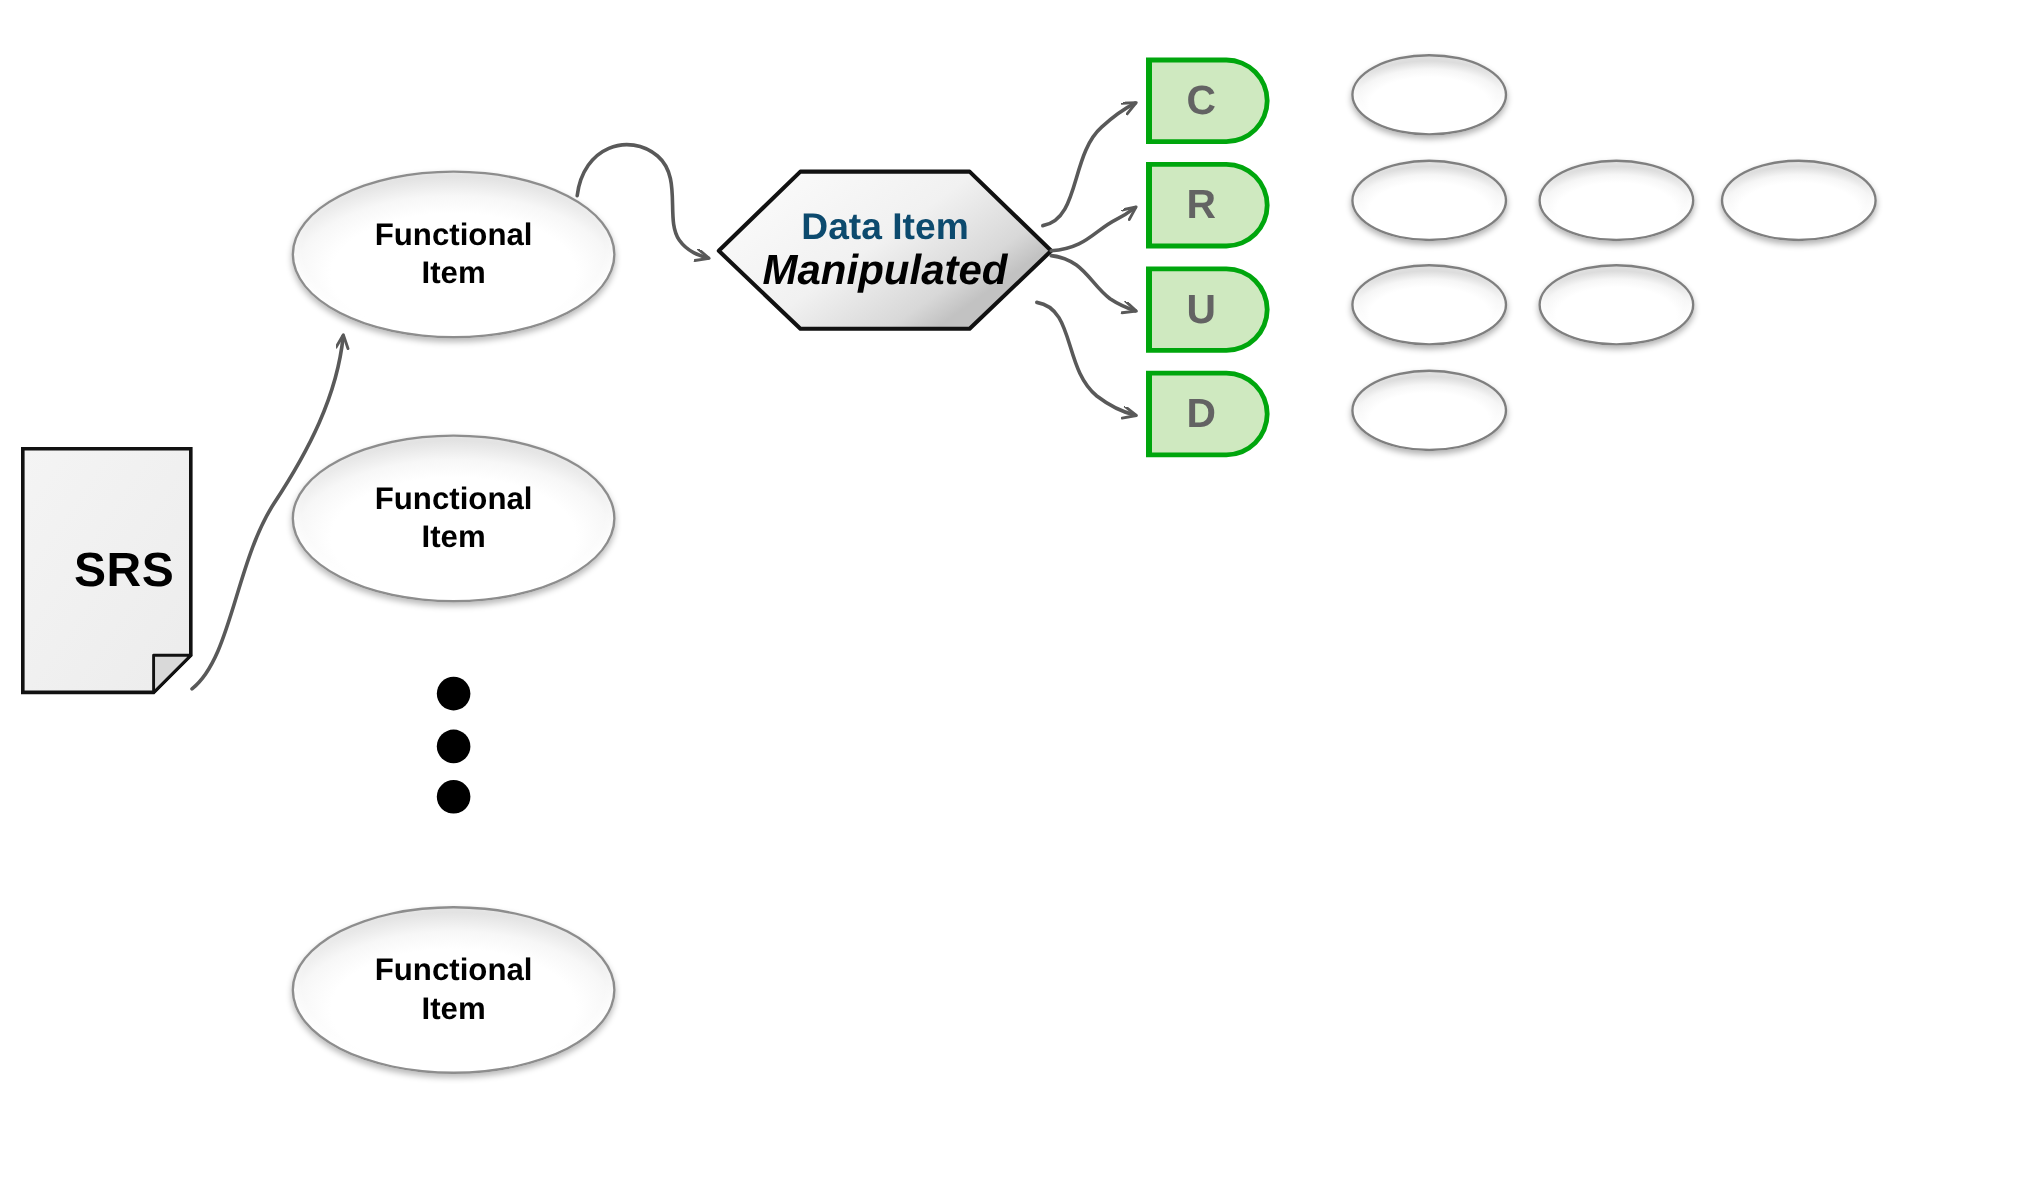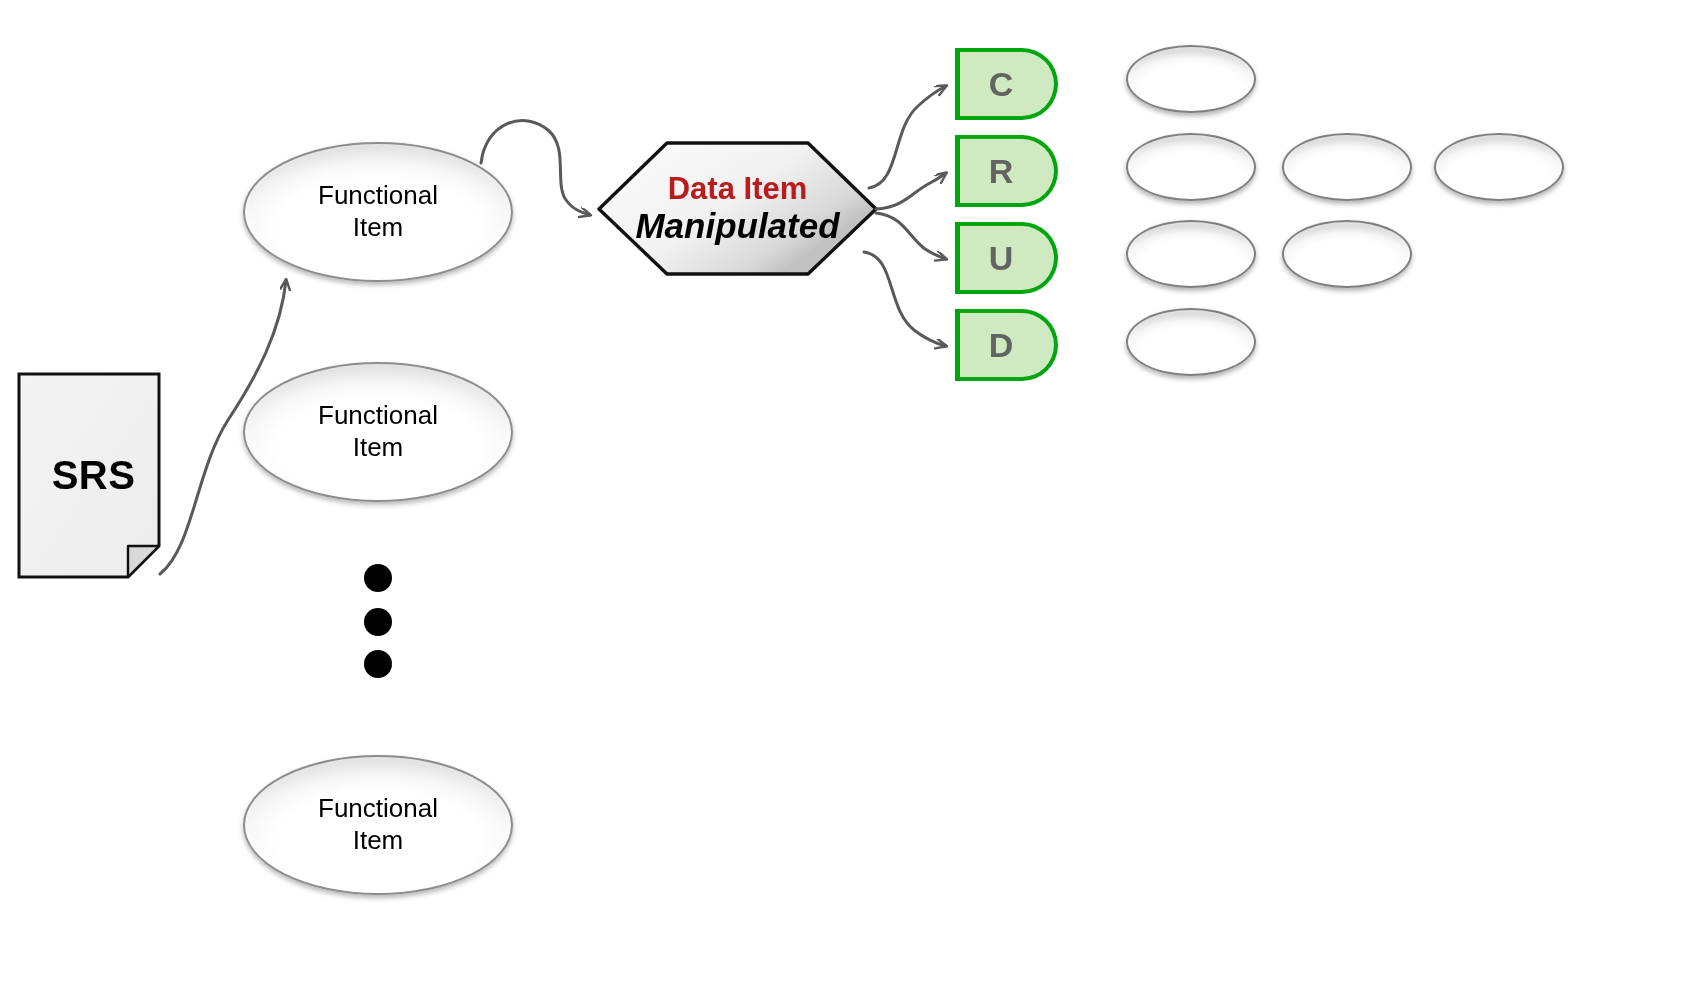--- a/index.html
+++ b/index.html
@@ -5,35 +5,35 @@
   html,body{margin:0;padding:0;background:#ffffff;}
   body{width:1686px;height:1000px;position:relative;overflow:hidden;
        font-family:"Liberation Sans","DejaVu Sans",sans-serif;}
   #stage{position:absolute;left:0;top:0;width:1686px;height:1000px;}
   .layer{position:absolute;left:0;top:0;width:1686px;height:1000px;}
   svg.layer{pointer-events:none;}
   .node{position:absolute;display:flex;align-items:center;justify-content:center;
         text-align:center;box-sizing:border-box;}
 
   
-  .srs{left:22px;top:373px;width:143px;height:205px;}
+  .srs{left:32px;top:373px;width:143px;height:205px;}
   .srs .srs-label{position:relative;z-index:3;font-size:40px;font-weight:bold;color:#000;
                   letter-spacing:0.5px;}
 
   
   .fi{width:270px;height:140px;border-radius:50%;
       background:radial-gradient(ellipse 62% 60% at 50% 62%, #ffffff 0%, #ffffff 62%, #f7f7f7 80%, #e2e2e2 100%);
       box-shadow:0 3px 5px rgba(0,0,0,0.28), inset 0 -5px 9px rgba(255,255,255,0.9);
       border:2px solid #8d8d8d;}
-  .fi .lbl{font-size:26px;font-weight:normal;color:#000;line-height:1.22;}
+  .fi .lbl{font-size:26px;font-weight:bold;color:#000;line-height:1.22;}
 
   
   .hex{left:597px;top:142px;width:281px;height:133px;}
   .hex .hexlbl{position:relative;z-index:3;line-height:1.14;}
-  .hex .t1{font-size:31px;font-weight:bold;color:#b91c1c;display:block;}
+  .hex .t1{font-size:31px;font-weight:bold;color:#0c4a6e;display:block;}
   .hex .t2{font-size:35px;font-weight:bold;font-style:italic;color:#000;display:block;}
 
   
   .crud{width:103px;height:72px;background:#cfe9c0;
         border:4px solid #00a60d;border-left-width:5px;
         border-radius:0 46px 46px 0;}
   .crud .lbl{font-size:34px;font-weight:bold;color:#636363;
              position:relative;left:-6px;}
 
   

